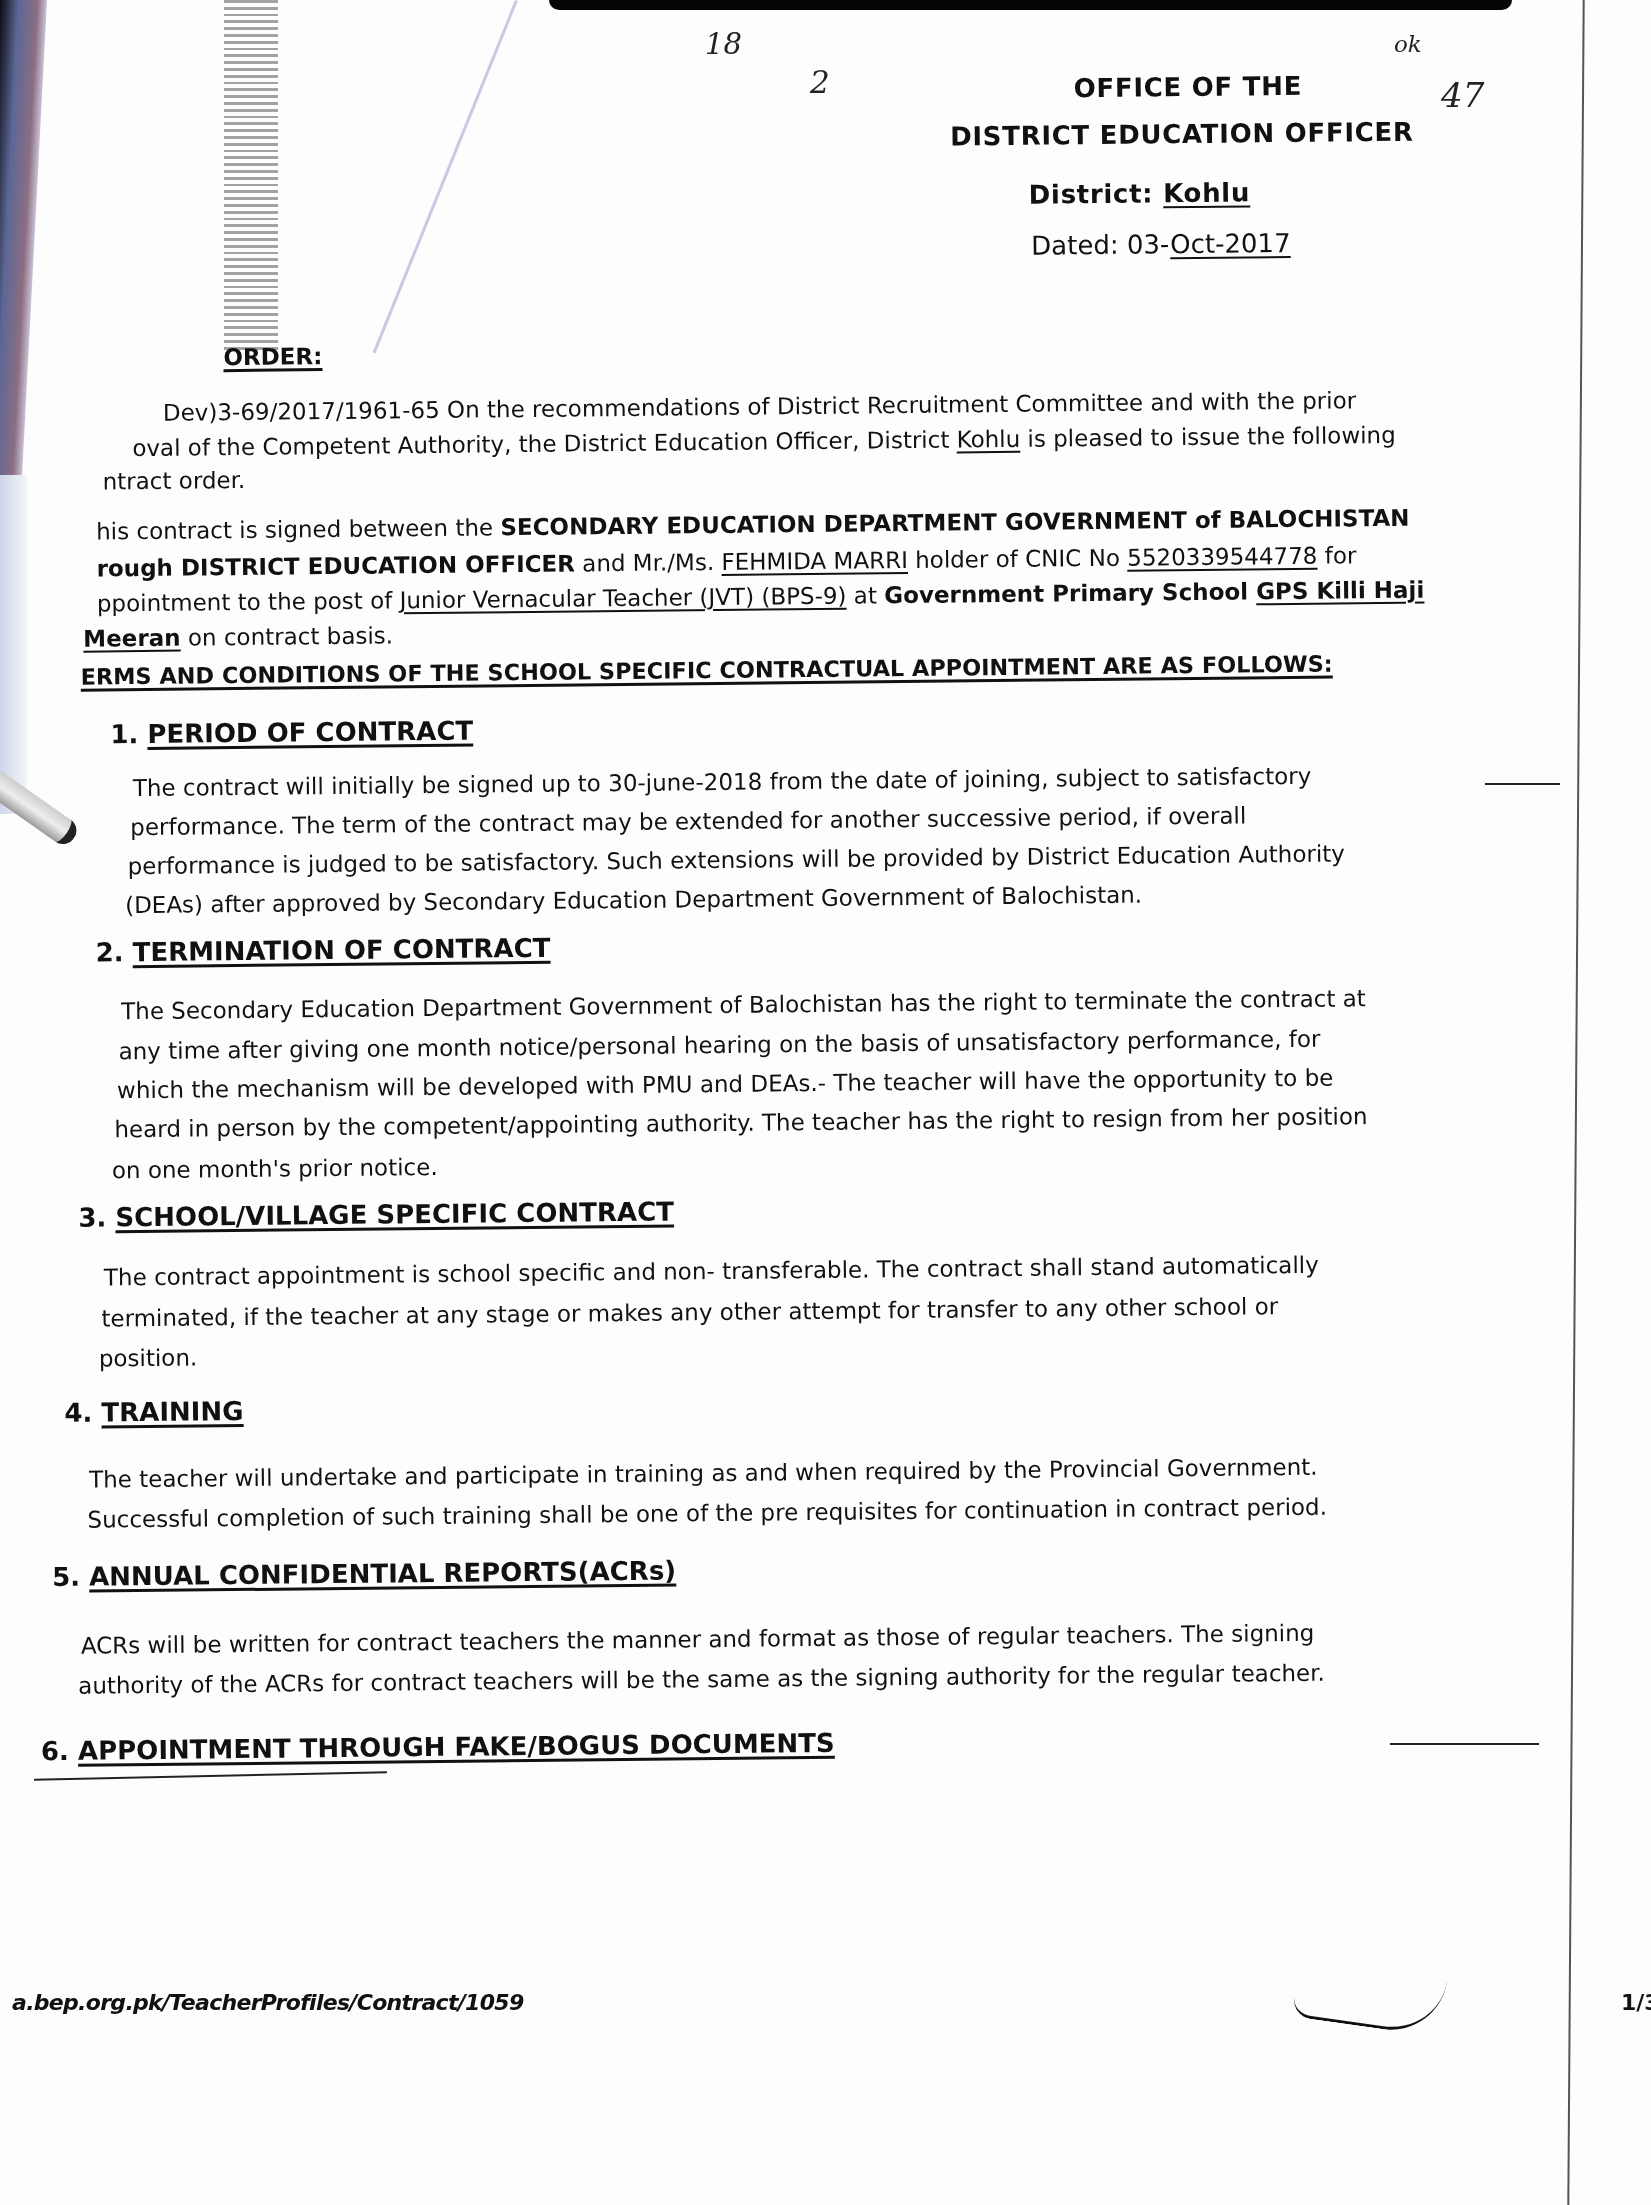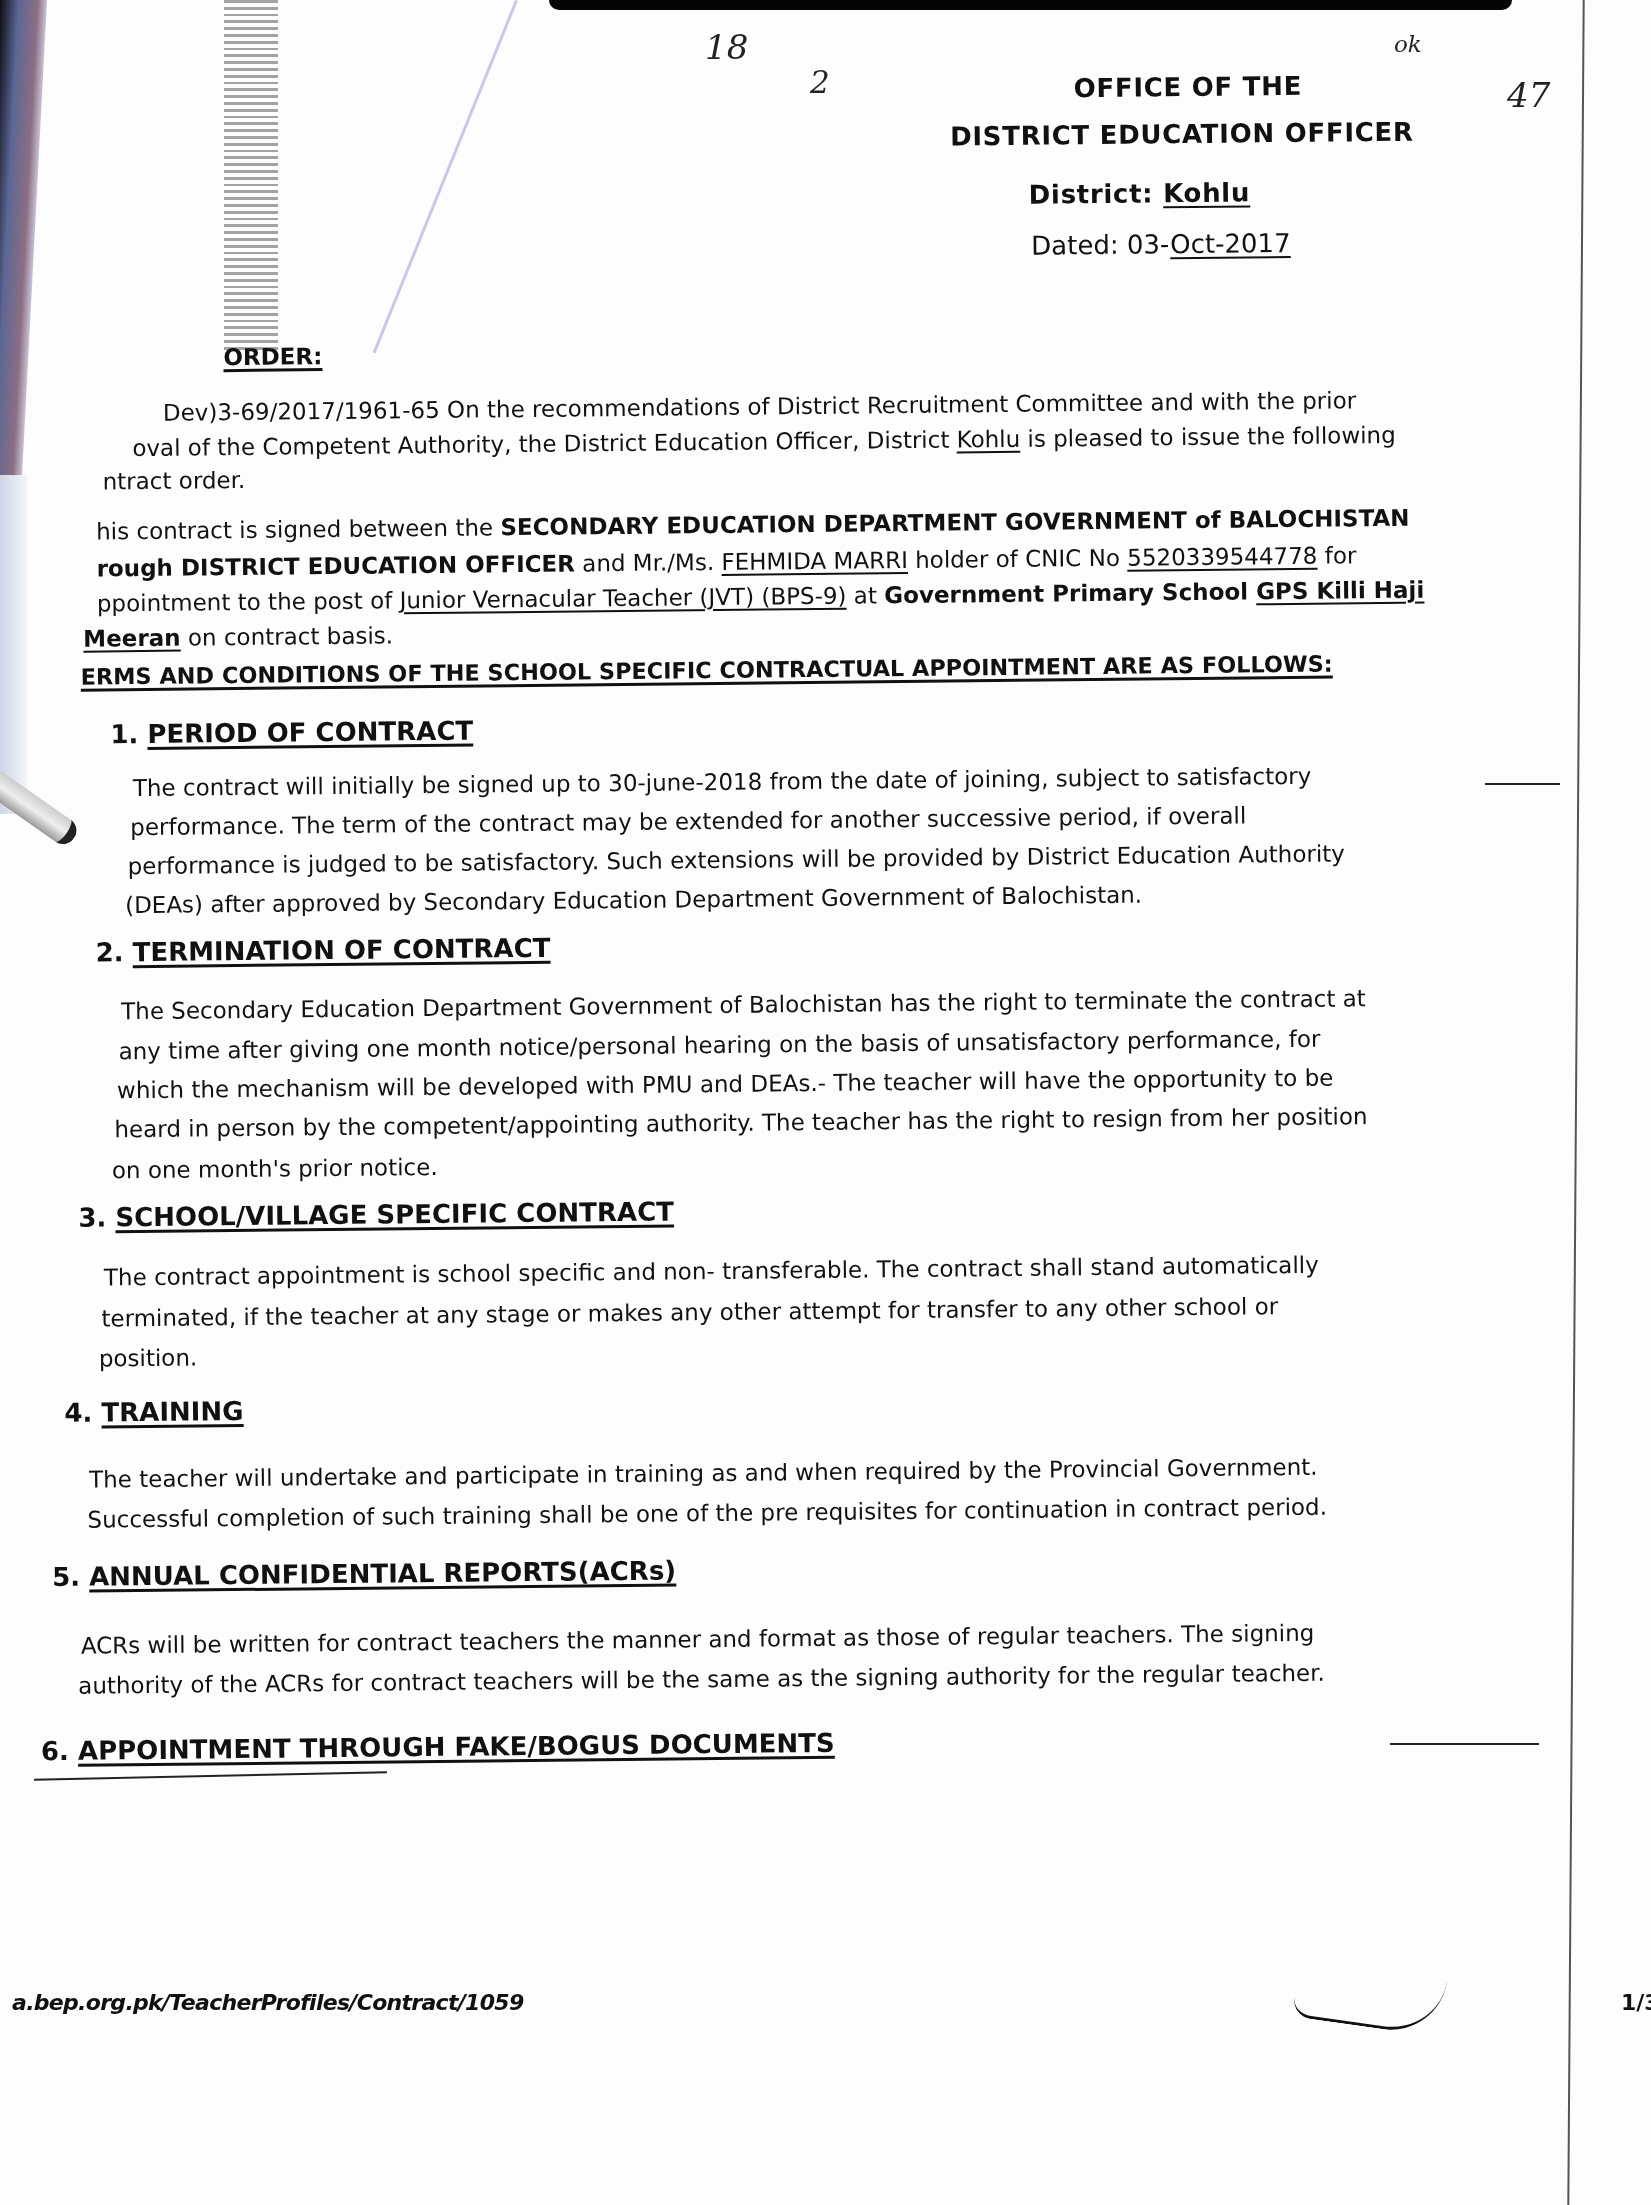--- a/index.html
+++ b/index.html
@@ -68,24 +68,24 @@
 
 <div class="page">
   <div class="left-edge"></div>
   <div class="left-shadow"></div>
   <div class="bleed-strip"></div>
   <div class="fold-line"></div>
   <div class="top-bar"></div>
   <div class="right-rule"></div>
   <div class="pen"></div>
 
-  <span class="hand" style="left:705px;top:27px;font-size:34px;">18</span>
+  <span class="hand" style="left:705px;top:27px;font-size:29px;">18</span>
   <span class="hand" style="left:810px;top:64px;font-size:31px;">2</span>
   <span class="hand" style="left:1394px;top:30.5px;font-size:23px;">ok</span>
-  <span class="hand" style="left:1507px;top:75px;font-size:34px;">47</span>
+  <span class="hand" style="left:1441px;top:75px;font-size:34px;">47</span>
 
   <div class="doc">
     <div class="hdr" style="left:1084px;top:76px;">OFFICE OF THE</div>
     <div class="hdr" style="left:960px;top:123px;">DISTRICT EDUCATION OFFICER</div>
     <div class="hdr" style="left:1038px;top:182px;">
       <span>District: </span><span class="u">Kohlu</span>
     </div>
     <div class="hdr-reg" style="left:1040px;top:233px;">
       <span>Dated: 03-</span><span class="u">Oct-2017</span>
     </div>

